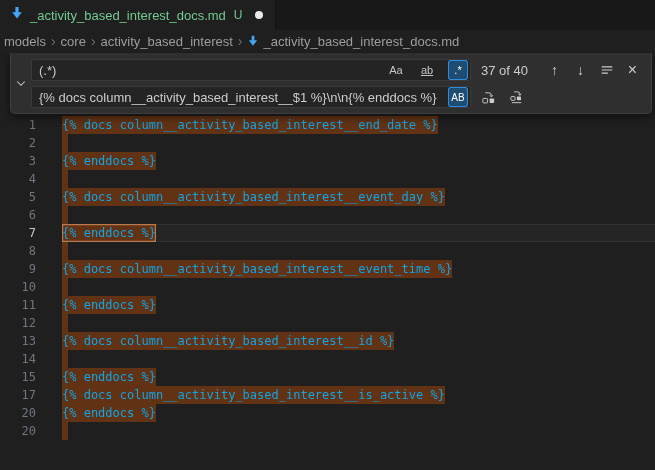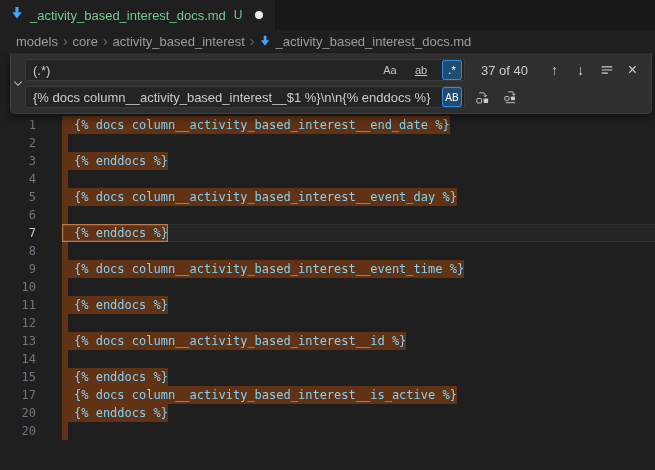--- a/index.html
+++ b/index.html
@@ -11,34 +11,34 @@
   
   .tabbar { height:30px; background:#181818; display:flex; align-items:stretch; }
   .tab { display:flex; align-items:center; padding:0 12px 0 10px; background:#1f1f1f;
          border-right:1px solid #141414; cursor:pointer; }
   .tab-label { font-size:13px; color:#73c991; margin-left:6px; }
   .git-badge { font-size:12px; color:#73c991; margin-left:8px; }
   .mod-dot { width:8px; height:8px; border-radius:50%; background:#e9e9e9; margin-left:12px; }
 
   
   .breadcrumbs { height:22px; background:#1f1f1f; display:flex; align-items:center;
-                 padding-left:16px; font-size:13px; color:#9d9d9d; }
+                 padding-left:4px; font-size:13px; color:#9d9d9d; }
   .crumb { cursor:pointer; display:flex; align-items:center; }
   .crumb-sep { color:#6f6f6f; margin:0 5px; font-size:14px; }
   .crumb .ico { margin-right:4px; display:flex; }
 
   
   .editor { position:relative; height:418px; overflow:hidden; background:#1f1f1f; }
   .lines { position:relative; padding-top:64px; z-index:1;
            font-family:"DejaVu Sans Mono","Liberation Mono",monospace; font-size:12px; }
   .line { display:flex; height:18px; line-height:18px; }
   .ln { width:36px; flex:none; text-align:right; color:#6e7681; font-size:12px; }
   .code { flex:1; margin-left:26px; white-space:pre; position:relative; }
   .hl { display:inline-block; height:18px; white-space:pre; }
-  .m-full .hl { background:#613214; color:#7dd3fc;padding-left:12px; }
+  .m-full .hl { background:#613214; color:#0ea5e9; }
   .m-empty .hl { width:6px; background:#613214; }
   .current .code { background:rgba(255,255,255,0.028);
                    box-shadow: inset 0 1px 0 rgba(255,255,255,0.06), inset 0 -1px 0 rgba(255,255,255,0.06); }
   .current .hl { box-shadow: inset 0 0 0 1.2px #bb7a4e; }
   .current .ln { color:#c6c6c6; }
 
   
   .find-widget { position:absolute; top:1px; left:10px; width:642px; height:61px; z-index:5;
                  background:#2f2f2f; border:1px solid #3e3e3e; border-top:none;
                  border-radius:0 0 5px 5px; box-shadow:0 3px 9px rgba(0,0,0,.5);
@@ -48,21 +48,21 @@
   .fw-row { display:flex; align-items:center; height:22px; }
   .fw-input { width:440px; height:22px; background:#242424; border:1px solid #3a3a3a;
               border-radius:2px; display:flex; align-items:center; padding:0 2px 0 7px;
               font-size:13px; color:#cccccc; cursor:text; }
   .fw-input .val { flex:1; white-space:pre; overflow:hidden; }
   .opt-btn { width:20px; height:20px; border-radius:3px; display:flex; align-items:center;
              justify-content:center; font-size:11px; color:#c5c5c5; cursor:pointer; flex:none;
              margin-left:11px; }
   .opt-btn.u { text-decoration:underline; }
   .opt-btn.active { background:#1f4c71; box-shadow: inset 0 0 0 1px #2f8ae0; color:#ffffff; }
-  .match-count { margin-left:16px; font-size:13px; color:#cccccc; white-space:nowrap; }
+  .match-count { margin-left:10px; font-size:13px; color:#cccccc; white-space:nowrap; }
   .nav-btn { width:21px; height:21px; margin-left:5px; display:flex; align-items:center;
              justify-content:center; color:#cccccc; font-size:14px; border-radius:4px; cursor:pointer; }
   .nav-btn.first { margin-left:16px; }
   .rep-btn { width:21px; height:21px; margin-left:7px; display:flex; align-items:center;
              justify-content:center; border-radius:4px; cursor:pointer; }
 </style>
 </head>
 <body>
 
 <div class="window">

